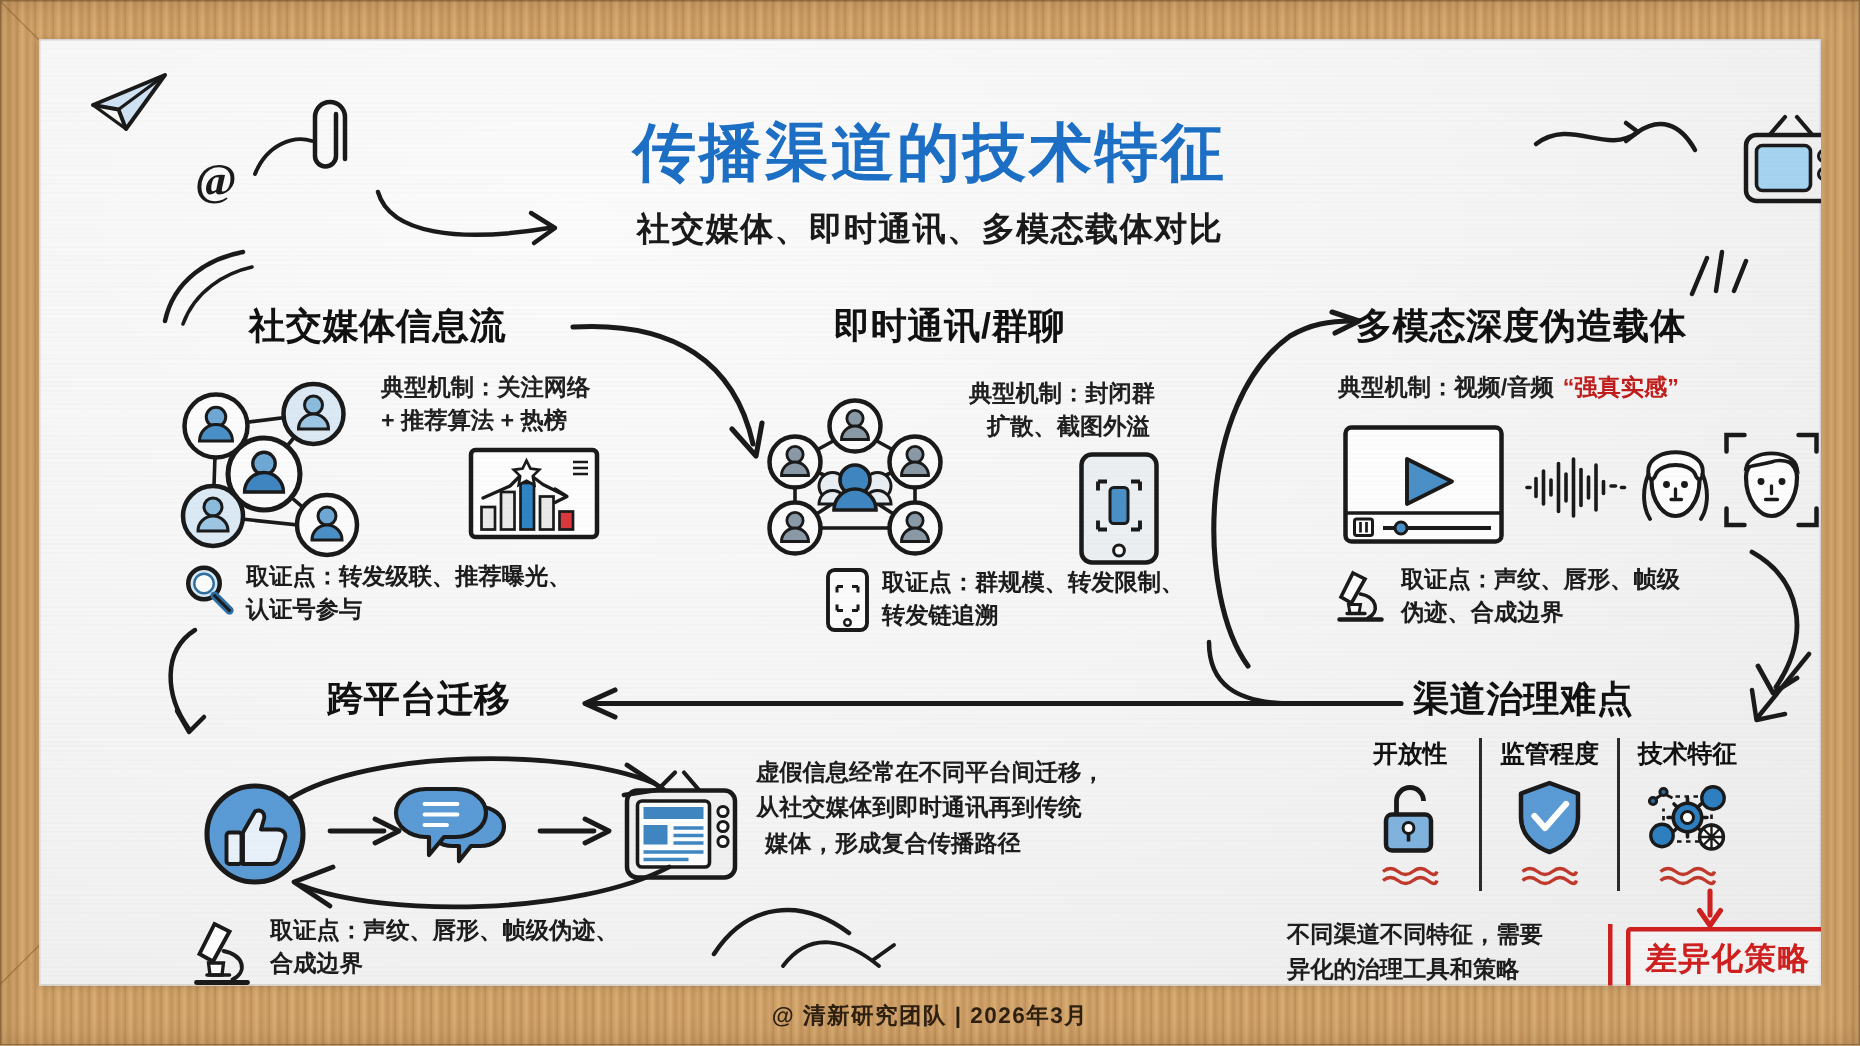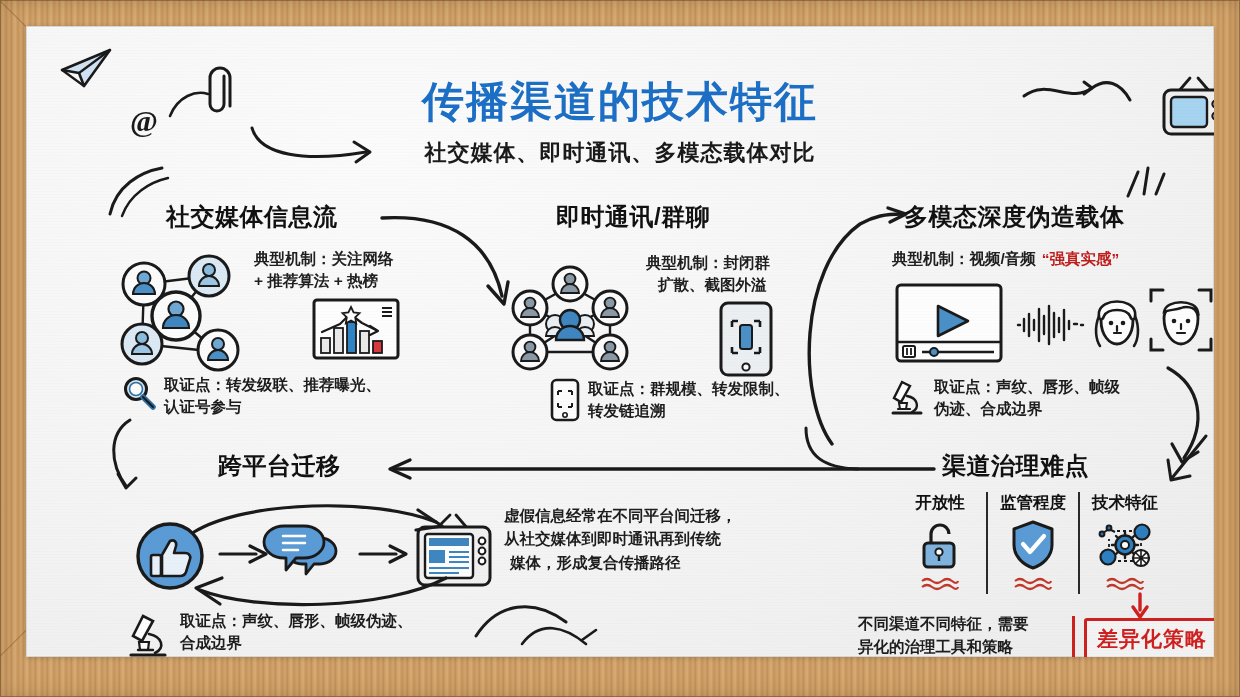--- a/index.html
+++ b/index.html
@@ -614,13 +614,14 @@
       <div>不同渠道不同特征，需要</div>
       <div>异化的治理工具和策略</div>
     </div>
 
     <div class="abs strategy-box" style="left:1058px;top:592px;">差异化策略</div>
 
     <div class="abs" style="left:1046px;top:590px;width:3px;height:44px;background:#cf2020;"></div>
 
   </div>
 
+  <div id="footer">@ 清新研究团队 | 2026年3月</div>
 </div>
 
 </body></html>

